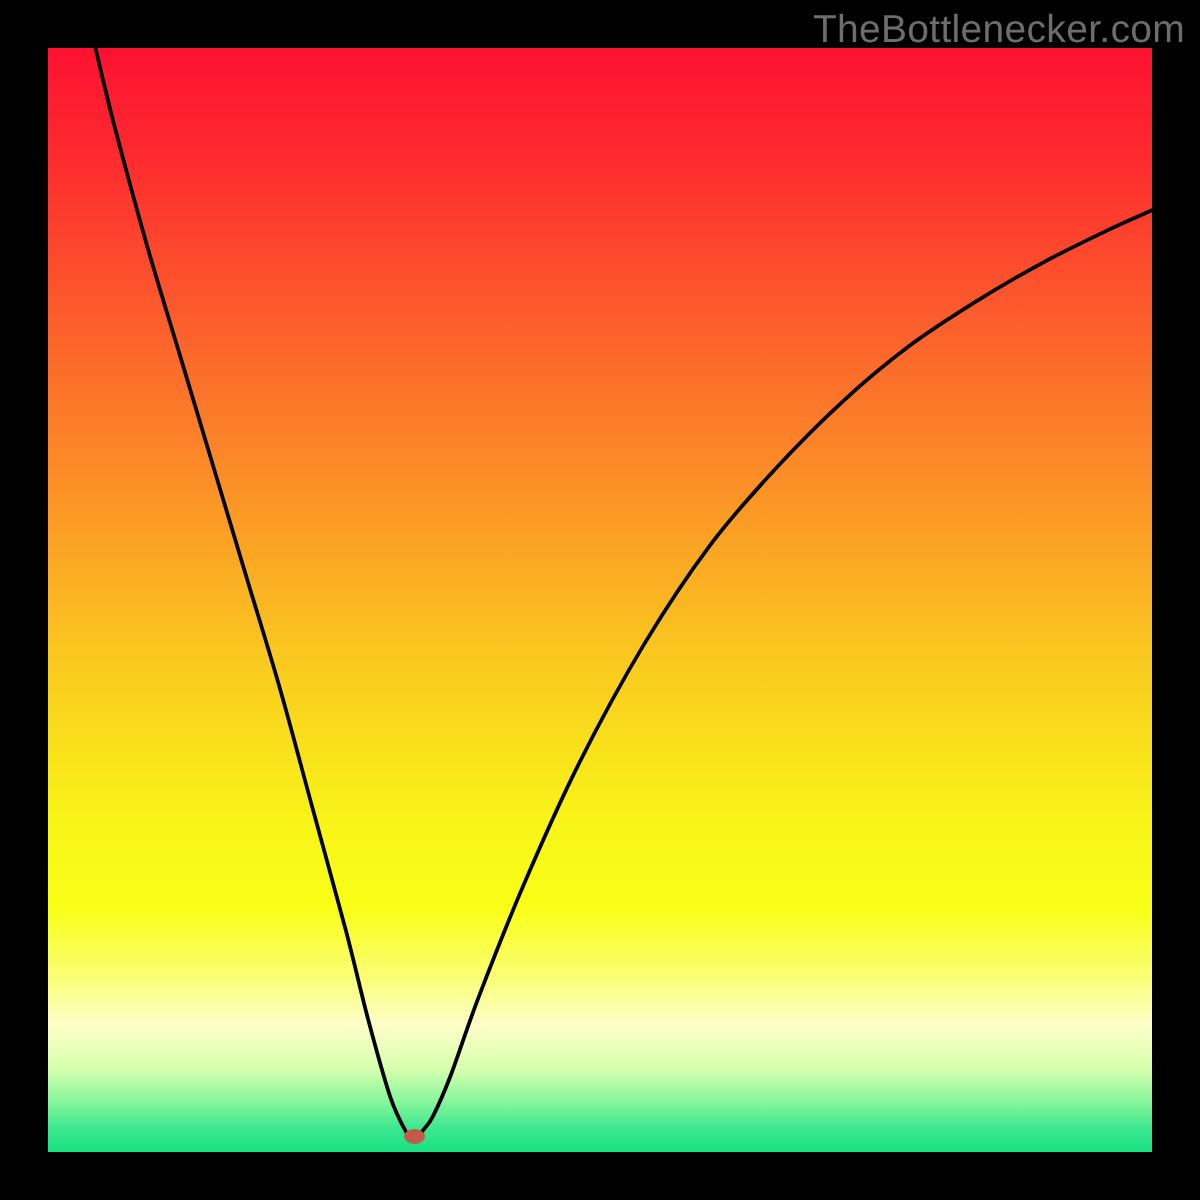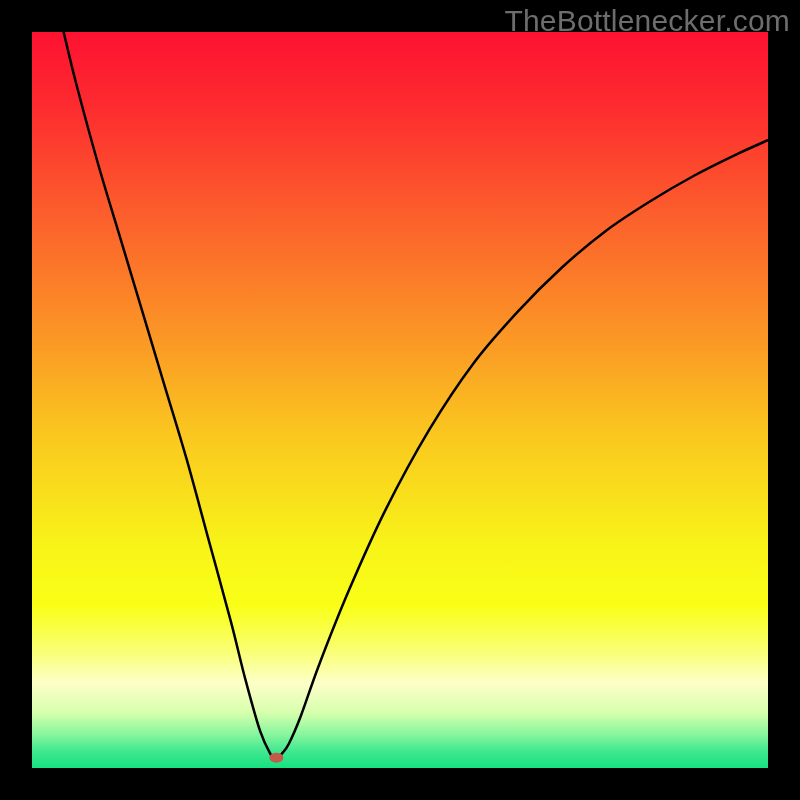--- a/index.html
+++ b/index.html
@@ -24,21 +24,21 @@
     top: 32px;
     width: 736px;
     height: 736px;
     overflow: hidden;
   }
   .watermark {
     position: absolute;
     top: 4px;
     right: 10px;
     font-family: Arial, Helvetica, sans-serif;
-    font-size: 30px;
+    font-size: 26px;
     color: #6d6d6d;
     letter-spacing: 0.2px;
     user-select: none;
   }
   svg { display: block; }
 </style>
 </head>
 <body>
 
 <div class="frame">

